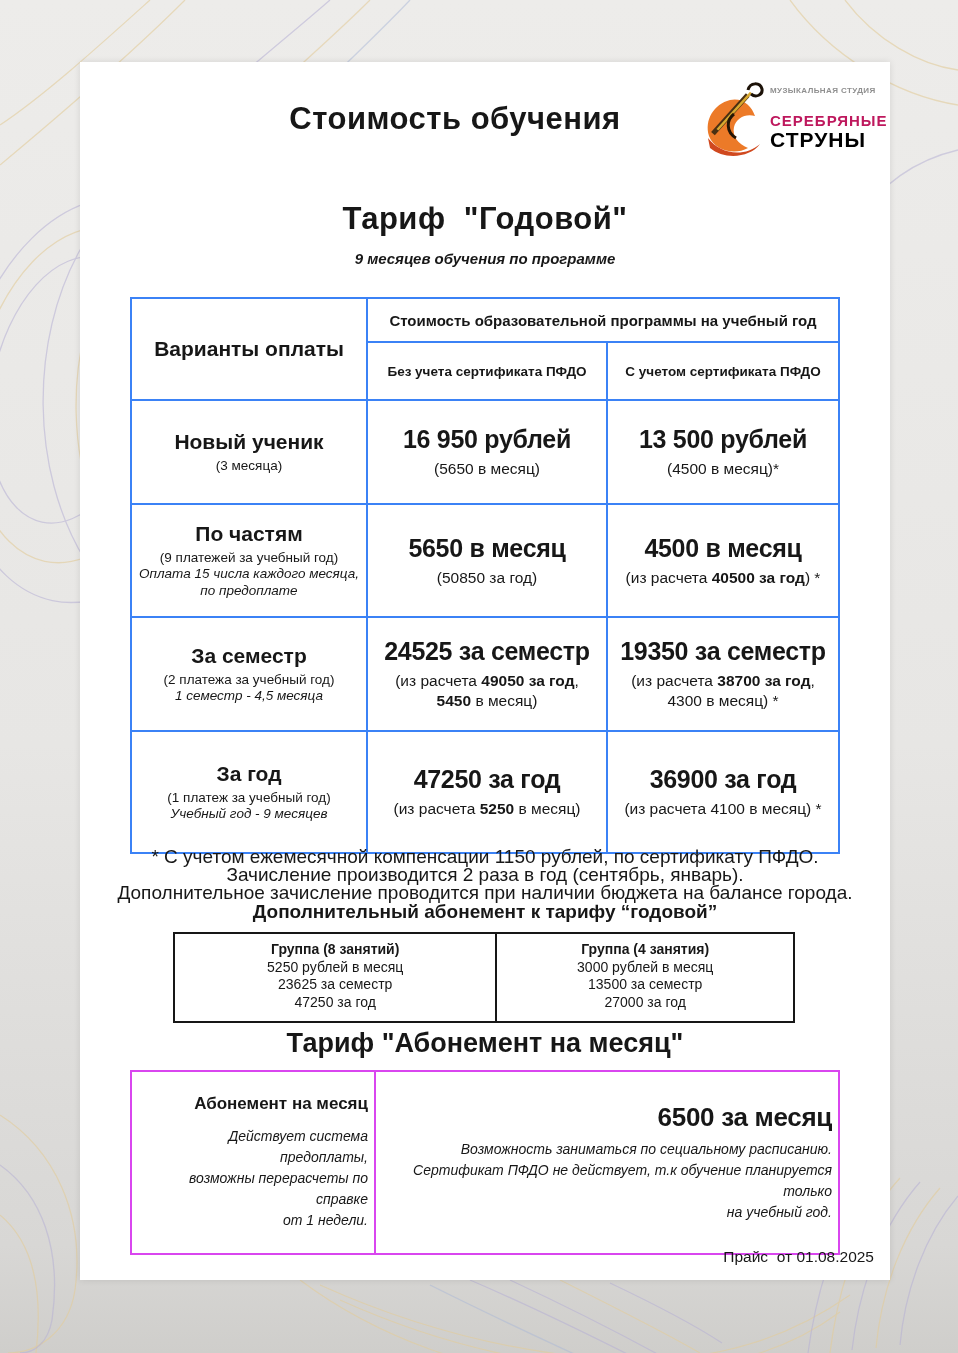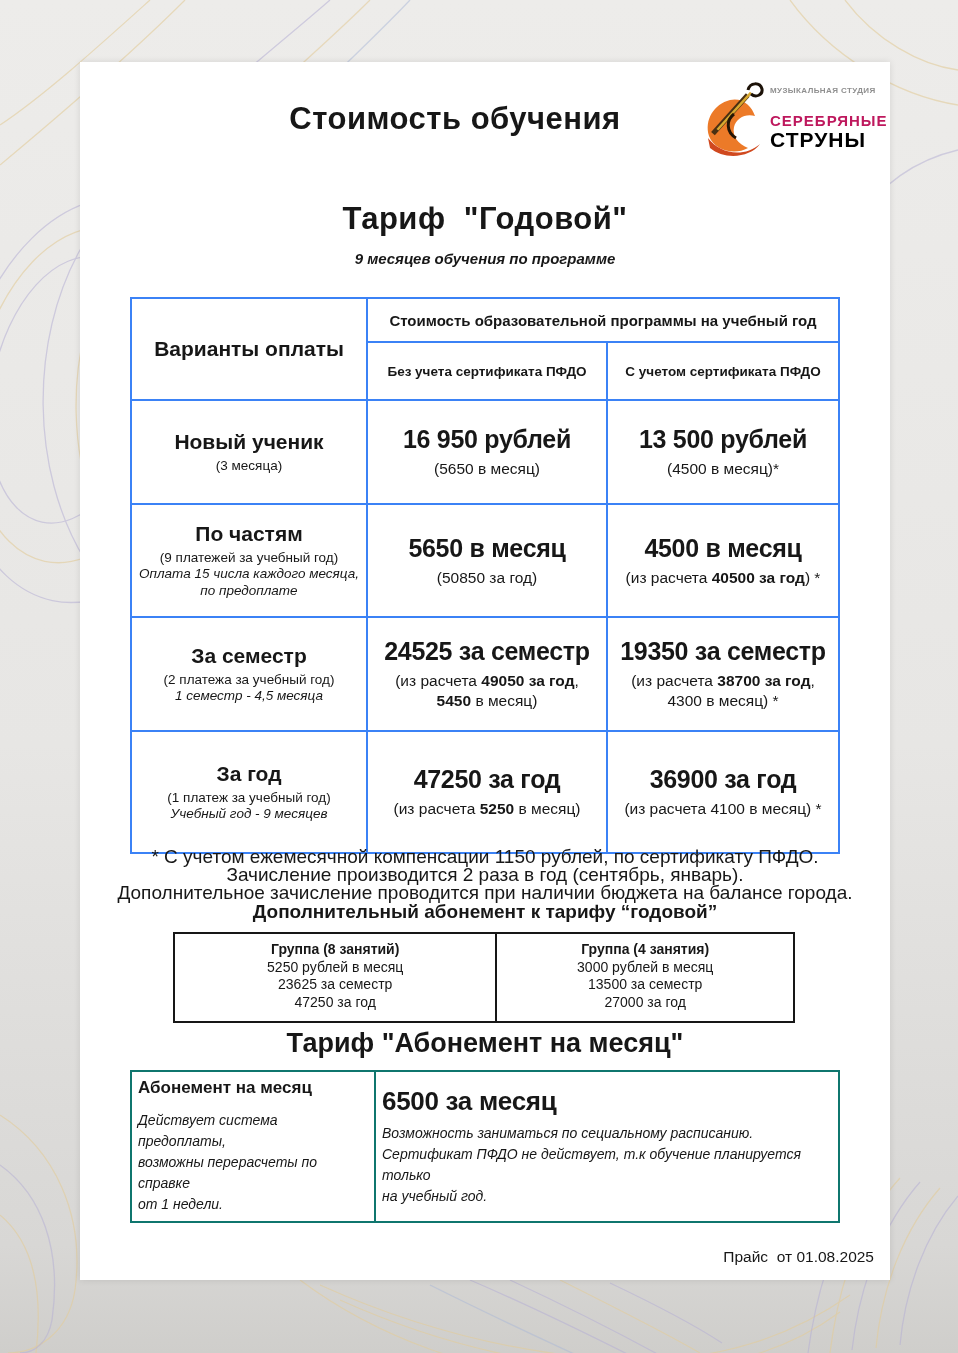--- a/index.html
+++ b/index.html
@@ -50,21 +50,21 @@
   .i{font-style:italic;}
   .footnotes{position:absolute;top:786px;left:0;width:100%;text-align:center;}
   .footnote-line{font-size:19px;line-height:18px;}
   .extra-heading{position:absolute;top:839px;left:0;width:100%;text-align:center;font-size:19px;font-weight:800;}
   .group-table{position:absolute;left:93px;top:870px;width:622px;}
   .group-table td{border:2px solid #171717;text-align:center;vertical-align:top;padding:7px 4px 6px;height:74px;}
   .extra-title{font-size:14px;font-weight:700;line-height:17.5px;}
   .extra-line,.extra-line span{font-size:14px;line-height:17.5px;}
   .monthly-heading{position:absolute;top:966px;left:0;width:100%;text-align:center;font-size:27px;font-weight:800;white-space:pre;}
   .monthly-table{position:absolute;left:50px;top:1008px;width:708px;}
-  .monthly-table td{border:2px solid #0f766e;text-align:left;vertical-align:middle;padding:6px 6px;height:118px;}
+  .monthly-table td{border:2px solid #d946ef;text-align:right;vertical-align:middle;padding:22px 6px;height:118px;}
   .monthly-left-title{font-size:17px;font-weight:700;margin-bottom:12px;}
   .monthly-right-title{font-size:26px;font-weight:700;margin-bottom:6px;letter-spacing:-.3px;}
   .monthly-italic{font-size:14px;line-height:21px;}
   .monthly-italic span{font-style:italic;}
   .footer-line{position:absolute;right:16px;font-size:15.5px;white-space:pre;text-align:right;}
   .footer-price{top:1150px;margin-top:36px;}
   .footer-license{top:1180px;}
 </style>
 </head>
 <body>

